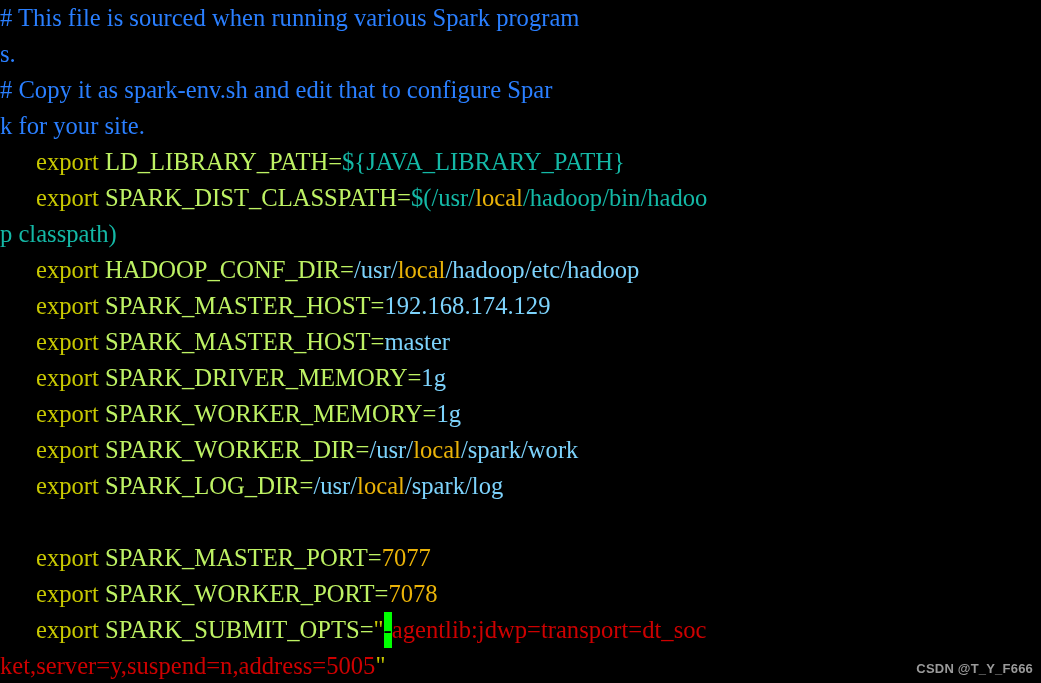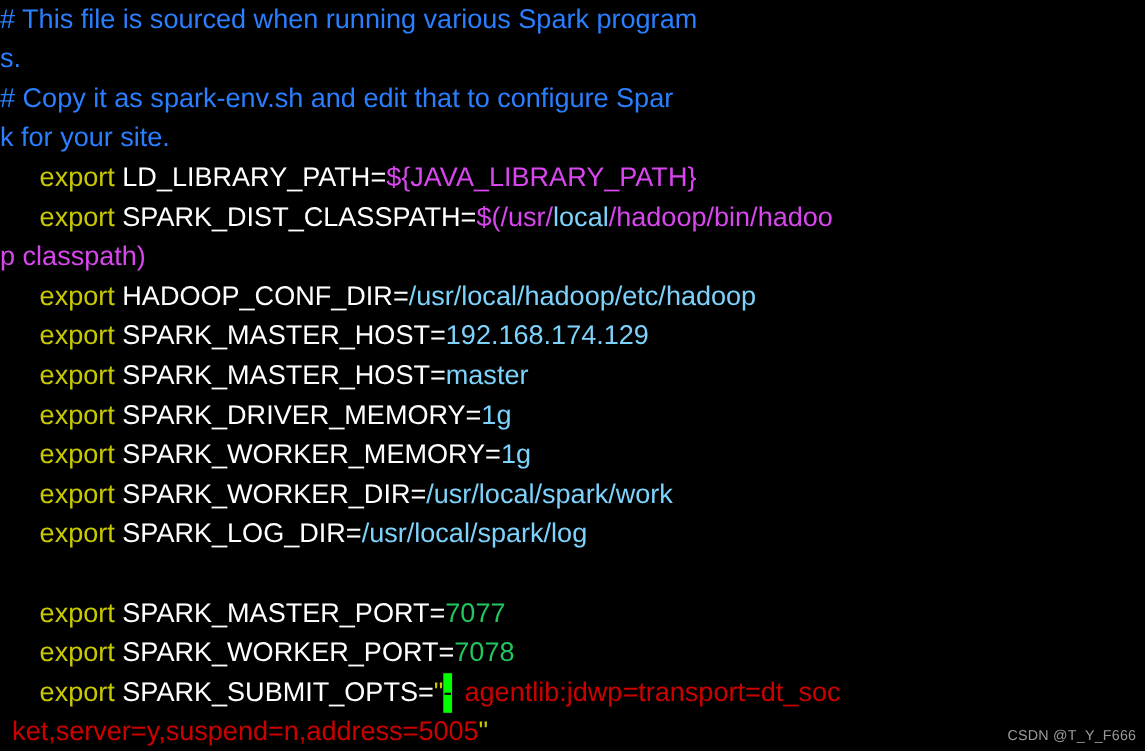--- a/index.html
+++ b/index.html
@@ -11,64 +11,65 @@
     width: 1041px;
     height: 683px;
     overflow: hidden;
     font-family: "DejaVu Sans Mono", "Liberation Mono", monospace;
   }
   #terminal {
     position: relative;
     width: 1041px;
     height: 683px;
     background: #000000;
-    font-family: Liberation Sans, sans-serif;
+    font-family: Liberation Serif, serif;
     font-size: 24.6px;
     line-height: 36px;
     letter-spacing: 0px;
     white-space: pre;
     overflow: hidden;
     padding: 0;
     box-sizing: border-box;
   }
   .row {
     height: 36px;
     line-height: 36px;
     white-space: pre;
     display: block;
     font-size: 24.6px;
   }
   .seg { white-space: pre; }
 
   
   .c-comment  { color: #2a7fff; }
   .c-keyword  { color: #c8c800; padding-left: 36px; }
-  .c-var      { color: #ffffff; }
+  .c-var      { color: #bef264; }
   .c-plain    { color: #7dd3fc; }
-  .c-subst    { color: #d946ef; margin-top: 12px; }
-  .c-builtin  { color: #7dd3fc; }
-  .c-number   { color: #22c55e; }
-  .c-string   { color: #cd0000; padding-left: 11px; }
+  .c-subst    { color: #14b8a6; margin-top: 12px; }
+  .c-builtin  { color: #eab308; }
+  .c-number   { color: #eab308; }
+  .c-string   { color: #cd0000; }
   .c-quote    { color: #c8c800; }
 
   .cursor {
     background: #00ff00;
     color: #000000;
     display: inline-block;
   }
 
   #watermark {
     position: absolute;
     right: 8px;
     bottom: 6px;
     color: #9a9a9a;
     font-family: "Liberation Sans", sans-serif;
     font-size: 13px;
     letter-spacing: 0.2px;
     white-space: pre;
     line-height: 16px;
+    font-weight: bold;
   }
 </style>
 </head>
 <body>
 
 <div id="terminal"><div class="row"><span class="seg c-comment"># This file is sourced when running various Spark program</span></div><div class="row"><span class="seg c-comment">s.</span></div><div class="row"><span class="seg c-comment"># Copy it as spark-env.sh and edit that to configure Spar</span></div><div class="row"><span class="seg c-comment">k for your site.</span></div><div class="row"><span class="seg c-keyword">export </span><span class="seg c-var">LD_LIBRARY_PATH=</span><span class="seg c-subst">${JAVA_LIBRARY_PATH}</span></div><div class="row"><span class="seg c-keyword">export </span><span class="seg c-var">SPARK_DIST_CLASSPATH=</span><span class="seg c-subst">$(/usr/</span><span class="seg c-builtin">local</span><span class="seg c-subst">/hadoop/bin/hadoo</span></div><div class="row"><span class="seg c-subst">p classpath)</span></div><div class="row"><span class="seg c-keyword">export </span><span class="seg c-var">HADOOP_CONF_DIR=</span><span class="seg c-plain">/usr/</span><span class="seg c-builtin">local</span><span class="seg c-plain">/hadoop/etc/hadoop</span></div><div class="row"><span class="seg c-keyword">export </span><span class="seg c-var">SPARK_MASTER_HOST=</span><span class="seg c-plain">192.168.174.129</span></div><div class="row"><span class="seg c-keyword">export </span><span class="seg c-var">SPARK_MASTER_HOST=</span><span class="seg c-plain">master</span></div><div class="row"><span class="seg c-keyword">export </span><span class="seg c-var">SPARK_DRIVER_MEMORY=</span><span class="seg c-plain">1g</span></div><div class="row"><span class="seg c-keyword">export </span><span class="seg c-var">SPARK_WORKER_MEMORY=</span><span class="seg c-plain">1g</span></div><div class="row"><span class="seg c-keyword">export </span><span class="seg c-var">SPARK_WORKER_DIR=</span><span class="seg c-plain">/usr/</span><span class="seg c-builtin">local</span><span class="seg c-plain">/spark/work</span></div><div class="row"><span class="seg c-keyword">export </span><span class="seg c-var">SPARK_LOG_DIR=</span><span class="seg c-plain">/usr/</span><span class="seg c-builtin">local</span><span class="seg c-plain">/spark/log</span></div><div class="row"><span class="seg c-plain"></span></div><div class="row"><span class="seg c-keyword">export </span><span class="seg c-var">SPARK_MASTER_PORT=</span><span class="seg c-number">7077</span></div><div class="row"><span class="seg c-keyword">export </span><span class="seg c-var">SPARK_WORKER_PORT=</span><span class="seg c-number">7078</span></div><div class="row"><span class="seg c-keyword">export </span><span class="seg c-var">SPARK_SUBMIT_OPTS=</span><span class="seg c-quote">"</span><span class="seg cursor">-</span><span class="seg c-string">agentlib:jdwp=transport=dt_soc</span></div><div class="row"><span class="seg c-string">ket,server=y,suspend=n,address=5005</span><span class="seg c-quote">"</span></div></div>
 <div id="watermark">CSDN @T_Y_F666</div>
 
 </body></html>

